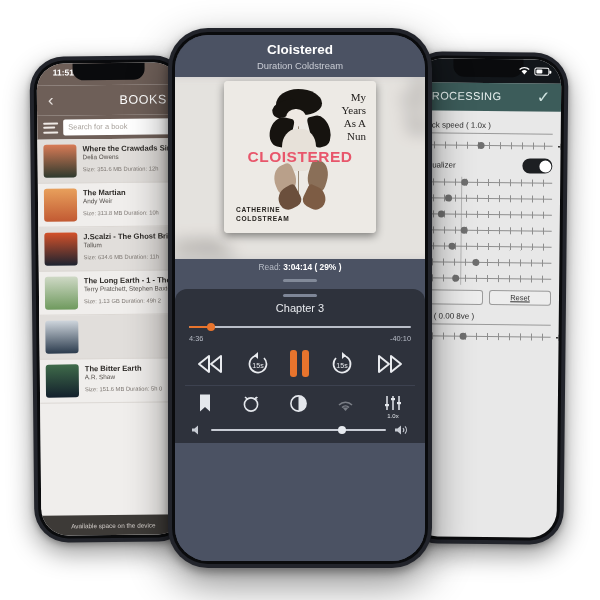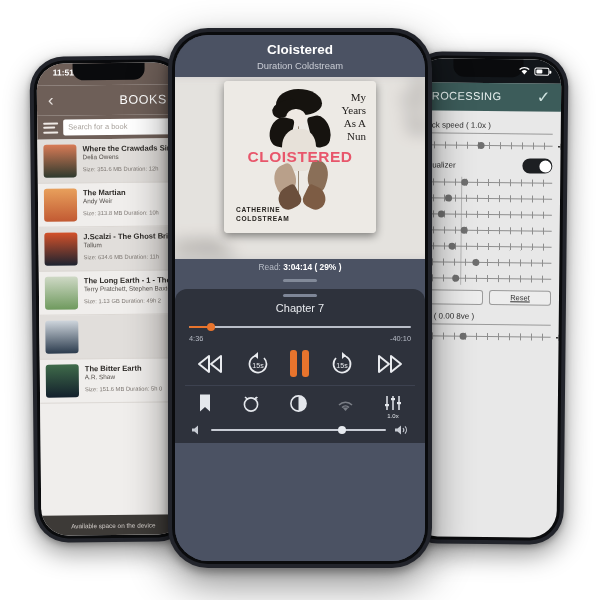--- a/index.html
+++ b/index.html
@@ -412,21 +412,21 @@
           </div>
 
           <div class="c-read">
             <span>Read:</span>
             <b>3:04:14 ( 29% )</b>
           </div>
           <div class="c-grab"></div>
 
           <div class="c-panel">
             <div class="c-grab2"></div>
-            <div class="c-chap">Chapter 7</div>
+            <div class="c-chap">Chapter 3</div>
 
             <div class="c-prog">
               <div class="tr"></div>
               <div class="fill" id="prog-fill" style="width: 10%; background: rgb(232, 116, 45);"></div>
               <div class="kn" id="prog-knob" style="left: calc(10% - 4px);"></div>
             </div>
             <div class="c-times">
               <span>4:36</span>
               <span>-40:10</span>
             </div>

